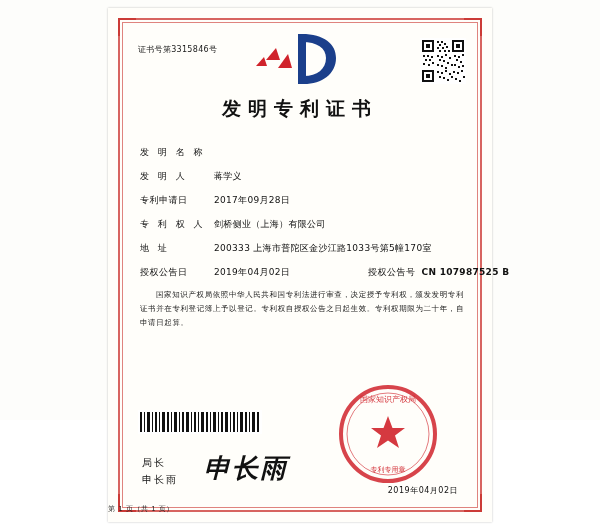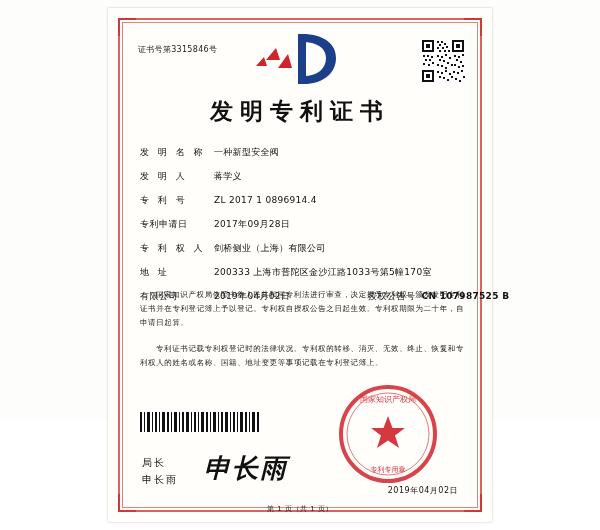--- a/index.html
+++ b/index.html
@@ -92,21 +92,21 @@
     height: 58px;
   }
 
   .title {
     position: absolute;
     left: 0;
     right: 0;
     top: 88px;
     text-align: center;
     font-family: "DejaVu Sans", "Liberation Sans", sans-serif;
-    font-size: 23px;
+    font-size: 19px;
     font-weight: bold;
     letter-spacing: 7px;
     color: #111;
   }
 
   .fields {
     position: absolute;
     left: 32px;
     right: 26px;
     top: 138px;
@@ -204,21 +204,20 @@
     bottom: 26px;
     font-size: 8px;
     color: #111;
     letter-spacing: 0.5px;
   }
   .page-footer {
     position: absolute;
     left: 0;
     right: 0;
     bottom: 8px;
-    text-align: center;
     font-size: 7px;
     color: #222;
     letter-spacing: 0.5px;
     margin-top: 12px;
   }
 </style>
 </head>
 <body>
 
 <div class="page">
@@ -309,53 +308,47 @@
         <path d="M24 38 L34 24 L38 38 Z" fill="#d0232b"></path>
         <path d="M2 36 L10 27 L13 36 Z" fill="#d0232b"></path>
       </svg>
     </div>
 
     <div class="title">发明专利证书</div>
 
     <div class="fields">
       <div class="field-row">
         <span class="field-label">发 明 名 称</span>
-        <span class="field-value">一种新型安全阀</span>
       </div>
       <div class="field-row">
         <span class="field-label">发 明 人</span>
         <span class="field-value">蒋学义</span>
       </div>
       <div class="field-row">
-        <span class="field-label">专 利 号</span>
-        <span class="field-value">ZL 2017 1 0896914.4</span>
-      </div>
-      <div class="field-row">
         <span class="field-label tight">专利申请日</span>
         <span class="field-value">2017年09月28日</span>
       </div>
       <div class="field-row">
         <span class="field-label">专 利 权 人</span>
         <span class="field-value">剑桥侧业（上海）有限公司</span>
       </div>
       <div class="field-row">
         <span class="field-label">地 址</span>
         <span class="field-value">200333 上海市普陀区金沙江路1033号第5幢170室</span>
       </div>
       <div class="field-row split">
-        <span class="field-label tight">有限公司</span>
+        <span class="field-label tight">授权公告日</span>
         <span class="field-value">2019年04月02日</span>
         <span class="field-label2">授权公告号</span>
         <span class="field-value2">CN 107987525 B</span>
       </div>
     </div>
 
     <div class="body-text">
       <p>国家知识产权局依照中华人民共和国专利法进行审查，决定授予专利权，颁发发明专利证书并在专利登记簿上予以登记。专利权自授权公告之日起生效。专利权期限为二十年，自申请日起算。</p>
-      <p>专利证书记载专利权登记时的法律状况。专利权的转移、消灭、无效、终止、恢复和专利权人的姓名或名称、国籍、地址变更等事项记载在专利登记簿上。</p>
     </div>
 
     <div class="barcode">
       <svg width="124" height="24" viewBox="0 0 124 24" aria-hidden="true">
         <rect width="124" height="24" fill="#ffffff"></rect>
         <g fill="#111111">
           <rect x="2" y="2" width="2" height="20"></rect>
             <rect x="6" y="2" width="1" height="20"></rect>
           <rect x="9" y="2" width="3" height="20"></rect>
             <rect x="14" y="2" width="1" height="20"></rect>

